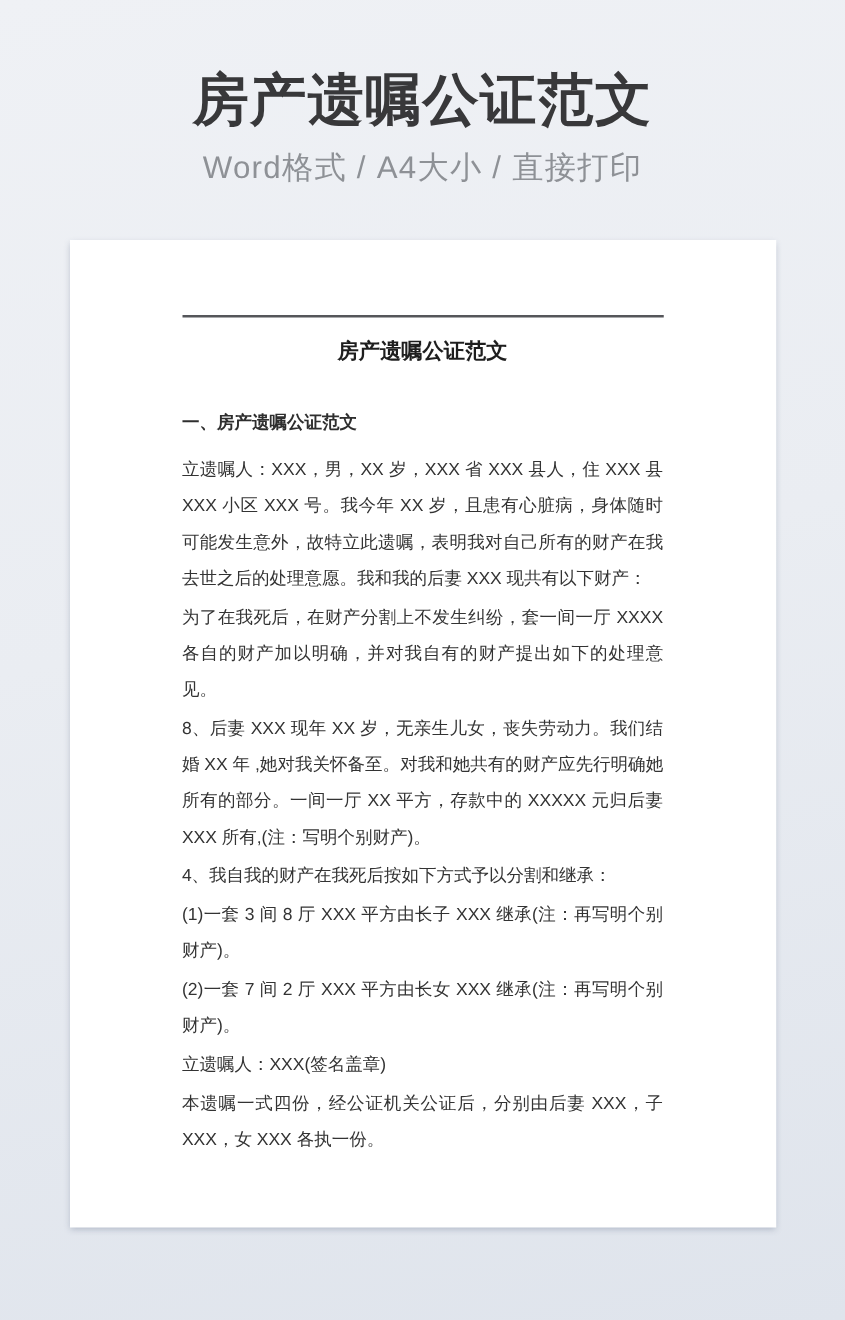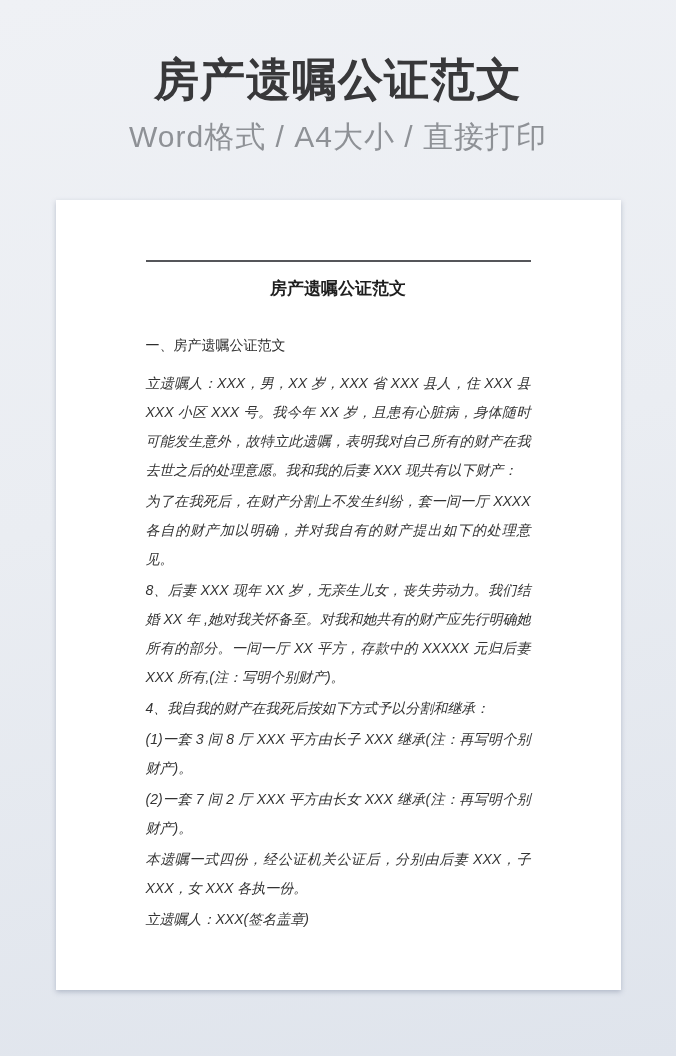--- a/index.html
+++ b/index.html
@@ -13,48 +13,47 @@
     overflow: hidden;
   }
   .header { padding-top: 50px; text-align: center; }
   .header-title {
     margin: 0;
     font-size: 45px; font-weight: 700; letter-spacing: 1px;
     color: #38383a;
   }
   .header-subtitle {
     margin: 7px 0 0;
-    font-size: 30px; font-weight: 400; letter-spacing: 1px;
+    font-size: 25px; font-weight: 400; letter-spacing: 1px;
     color: #8e9196;
   }
   .page {
     width: 565px; height: 790px;
     margin: 42px auto 0;
     background: #ffffff;
     box-shadow: 0 2px 5px rgba(120, 130, 155, 0.45);
     padding: 60px 90px 0 90px;
   }
   .divider { height: 0; border-top: 2px solid #55565a; }
   .doc-title {
     margin: 15px 0 0;
     text-align: center;
     font-size: 17px; font-weight: 700;
     color: #1e1e1e;
   }
   .section-heading {
     margin: 37px 0 14px;
-    font-size: 14px; font-weight: 400;
+    font-size: 14px; font-weight: 700;
     color: #2e2e2e;
   }
   .paragraphs p {
     margin: 0 0 2px;
     font-size: 14px; line-height: 29px;
     color: #333333;
     text-align: justify;
-    font-style: italic;
   }
 </style>
 </head>
 <body>
 
 <div class="header">
   <h1 class="header-title">房产遗嘱公证范文</h1>
   <div class="header-subtitle">Word格式 / A4大小 / 直接打印</div>
 </div>
 
@@ -63,17 +62,17 @@
   <div class="doc-title">房产遗嘱公证范文</div>
   <div class="section-heading">一、房产遗嘱公证范文</div>
   <div class="paragraphs">
 
   <p>立遗嘱人：XXX，男，XX 岁，XXX 省 XXX 县人，住 XXX 县 XXX 小区 XXX 号。我今年 XX 岁，且患有心脏病，身体随时可能发生意外，故特立此遗嘱，表明我对自己所有的财产在我去世之后的处理意愿。我和我的后妻 XXX 现共有以下财产：</p>
       <p>为了在我死后，在财产分割上不发生纠纷，套一间一厅 XXXX 各自的财产加以明确，并对我自有的财产提出如下的处理意见。</p>
       <p>8、后妻 XXX 现年 XX 岁，无亲生儿女，丧失劳动力。我们结婚 XX 年 ,她对我关怀备至。对我和她共有的财产应先行明确她所有的部分。一间一厅 XX 平方，存款中的 XXXXX 元归后妻 XXX 所有,(注：写明个别财产)。</p>
       <p>4、我自我的财产在我死后按如下方式予以分割和继承：</p>
       <p>(1)一套 3 间 8 厅 XXX 平方由长子 XXX 继承(注：再写明个别财产)。</p>
       <p>(2)一套 7 间 2 厅 XXX 平方由长女 XXX 继承(注：再写明个别财产)。</p>
+      <p>立遗嘱人：XXX(签名盖章)</p>
       <p>本遗嘱一式四份，经公证机关公证后，分别由后妻 XXX，子 XXX，女 XXX 各执一份。</p>
-      <p>立遗嘱人：XXX(签名盖章)</p>
     </div>
 
 </div>
 
 </body></html>

